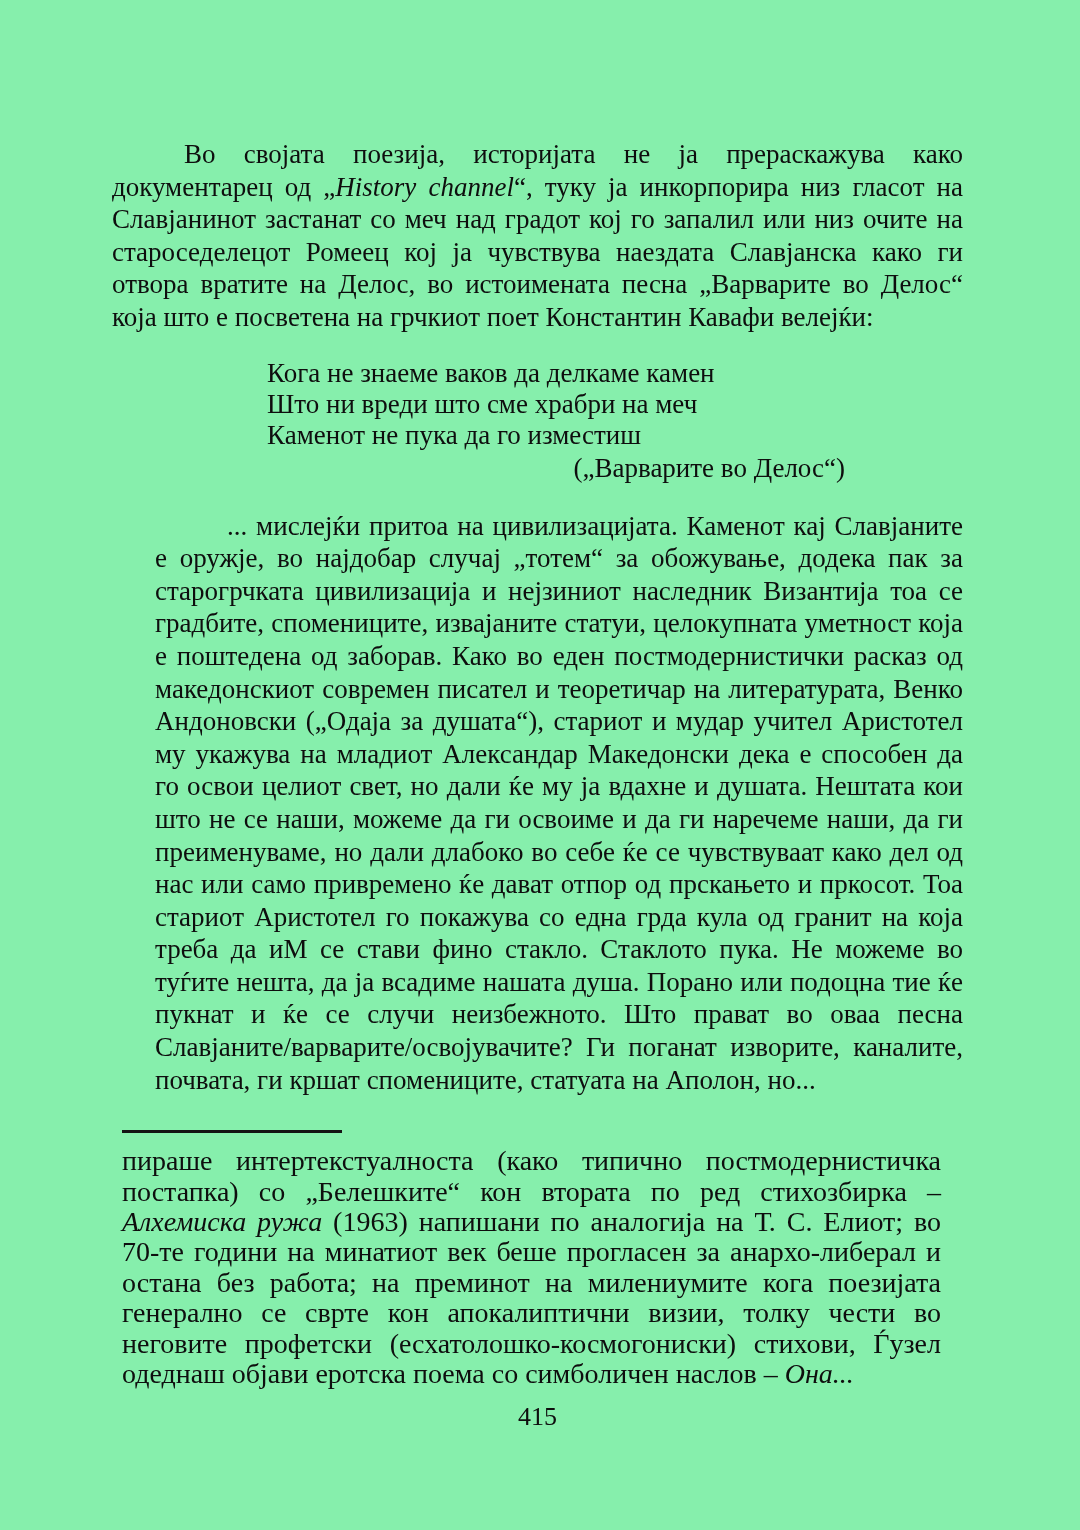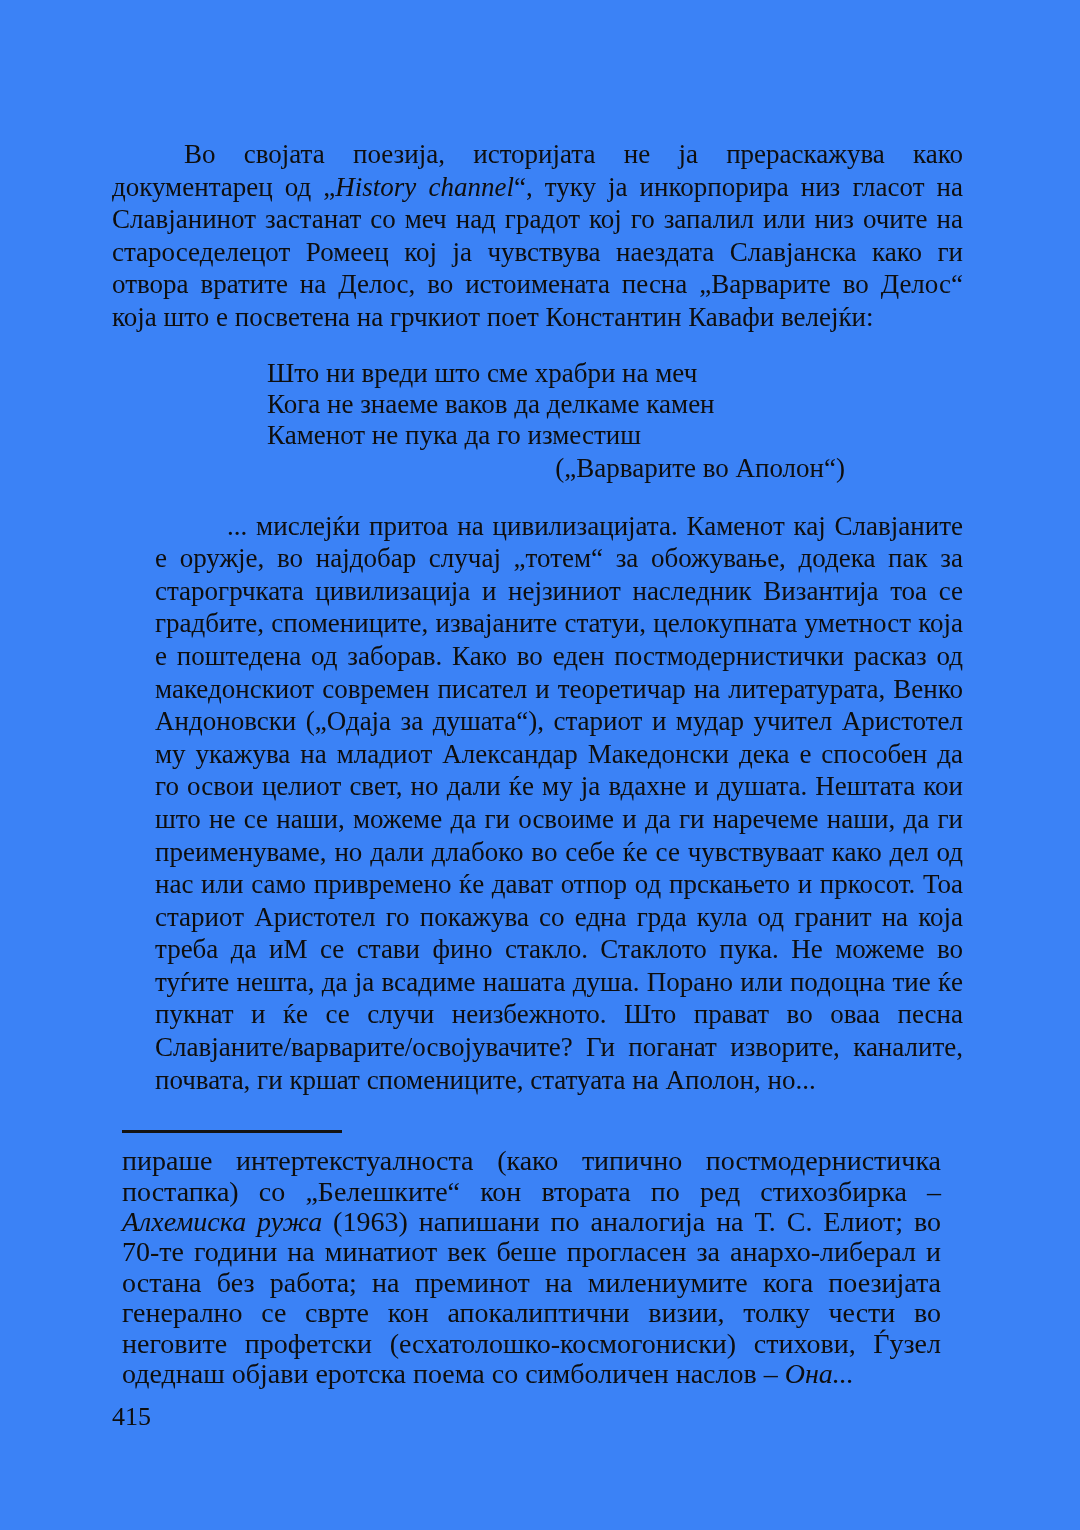--- a/index.html
+++ b/index.html
@@ -1,20 +1,20 @@
 <!DOCTYPE html>
 <html lang="mk"><head>
 <meta charset="utf-8">
 <style>
   html, body { margin: 0; padding: 0; background: #ffffff; }
   .page {
     position: relative;
     width: 1080px;
     height: 1530px;
-    background: #3b82f6;
+    background: #86efac;
     color: #0e0e0e;
     font-family: "Liberation Serif", "DejaVu Serif", serif;
     overflow: hidden;
   }
   .body-text {
     position: absolute;
     left: 112px;
     top: 0;
     width: 851px;
   }
@@ -51,40 +51,41 @@
   .footnote {
     margin-top: 13px;
     margin-left: 10px;
     width: 819px;
     text-align: justify;
     font-size: 28px;
     line-height: 30.4px;
   }
   .page-number {
     margin-top: 12px;
+    text-align: center;
     font-size: 26px;
     line-height: 30px;
   }
   i { font-style: italic; }
 </style>
 </head>
 <body>
 
 <div class="page">
   <div class="body-text">
 
     <p class="para indent para-intro"><span>Во својата поезија, историјата не ја прераскажува како документарец од „</span><i>History channel</i><span>“, туку ја инкорпорира низ гласот на Славјанинот застанат со меч над градот кој го запалил или низ очите на староседелецот Ромеец кој ја чувствува наездата Славјанска како ги отвора вратите на Делос, во истоимената песна „Варварите во Делос“ која што е посветена на грчкиот поет Константин Кавафи велејќи:</span></p>
 
     <div class="verse">
+        <div class="verse-line">Кога не знаеме ваков да делкаме камен</div>
         <div class="verse-line">Што ни вреди што сме храбри на меч</div>
-        <div class="verse-line">Кога не знаеме ваков да делкаме камен</div>
         <div class="verse-line">Каменот не пука да го изместиш</div>
       </div>
 
-    <div class="attribution">(„Варварите во Аполон“)</div>
+    <div class="attribution">(„Варварите во Делос“)</div>
 
     <p class="para indent para-main"><span>... мислејќи притоа на цивилизацијата. Каменот кај Славјаните е оружје, во најдобар случај „тотем“ за обожување, додека пак за старогрчката цивилизација и нејзиниот наследник Византија тоа се градбите, спомениците, извајаните статуи, целокупната уметност која е поштедена од заборав. Како во еден постмодернистички расказ од македонскиот современ писател и теоретичар на литературата, Венко Андоновски („Одаја за душата“), стариот и мудар учител Аристотел му укажува на младиот Александар Македонски дека е способен да го освои целиот свет, но дали ќе му ја вдахне и душата. Нештата кои што не се наши, можеме да ги освоиме и да ги наречеме наши, да ги преименуваме, но дали длабоко во себе ќе се чувствуваат како дел од нас или само привремено ќе дават отпор од прскањето и пркосот. Тоа стариот Аристотел го покажува со една грда кула од гранит на која треба да иМ се стави фино стакло. Стаклото пука. Не можеме во туѓите нешта, да ја всадиме нашата душа. Порано или подоцна тие ќе пукнат и ќе се случи неизбежното. Што прават во оваа песна Славјаните/варварите/освојувачите? Ги поганат изворите, каналите, почвата, ги кршат спомениците, статуата на Аполон, но...</span></p>
 
     <div class="footnote-rule"></div>
 
     <div class="footnote"><span>пираше интертекстуалноста (како типично постмодернистичка постапка) со „Белешките“ кон втората по ред стихозбирка – </span><i>Алхемиска ружа</i><span> (1963) напишани по аналогија на Т. С. Елиот; во 70-те години на минатиот век беше прогласен за анархо-либерал и остана без работа; на преминот на милениумите кога поезијата генерално се сврте кон апокалиптични визии, толку чести во неговите профетски (есхатолошко-космогониски) стихови, Ѓузел одеднаш објави еротска поема со симболичен наслов – </span><i>Она...</i></div>
 
     <div class="page-number">415</div>
 
   </div>

